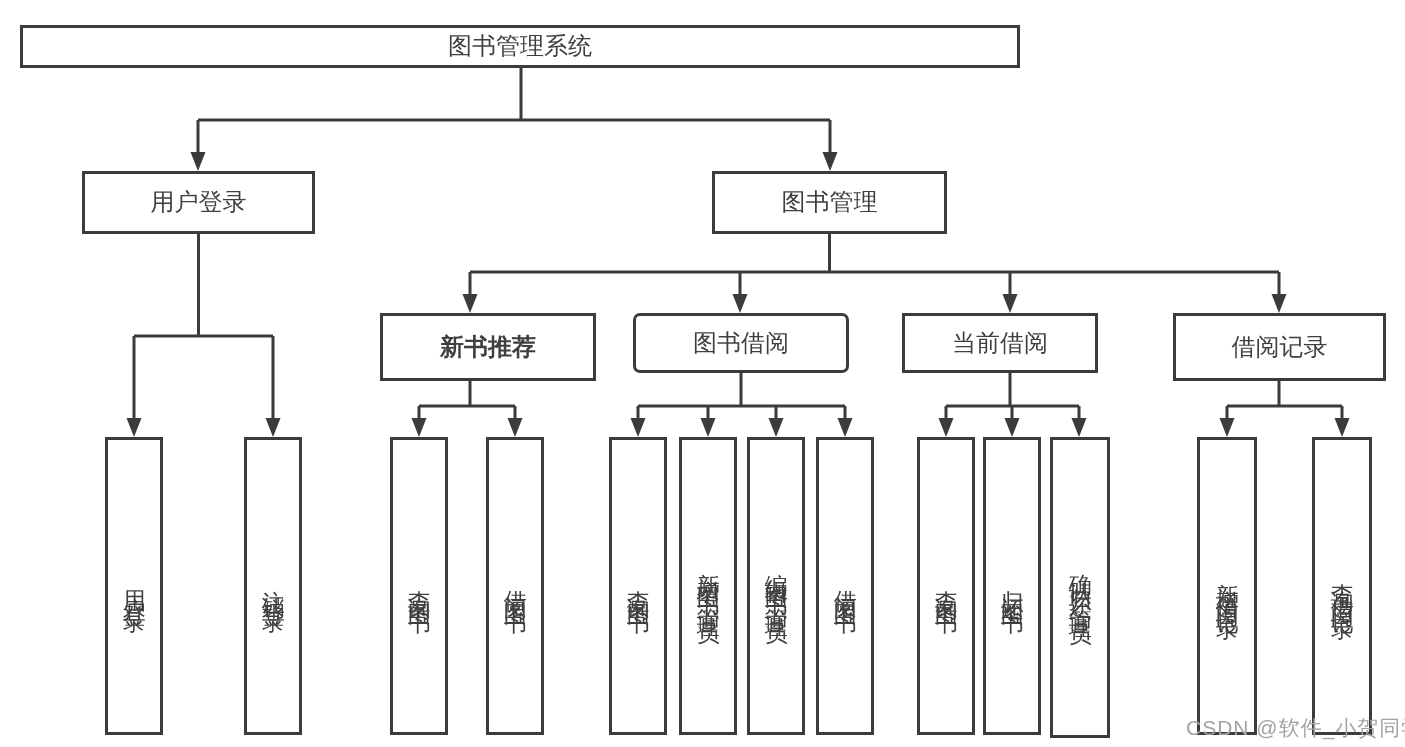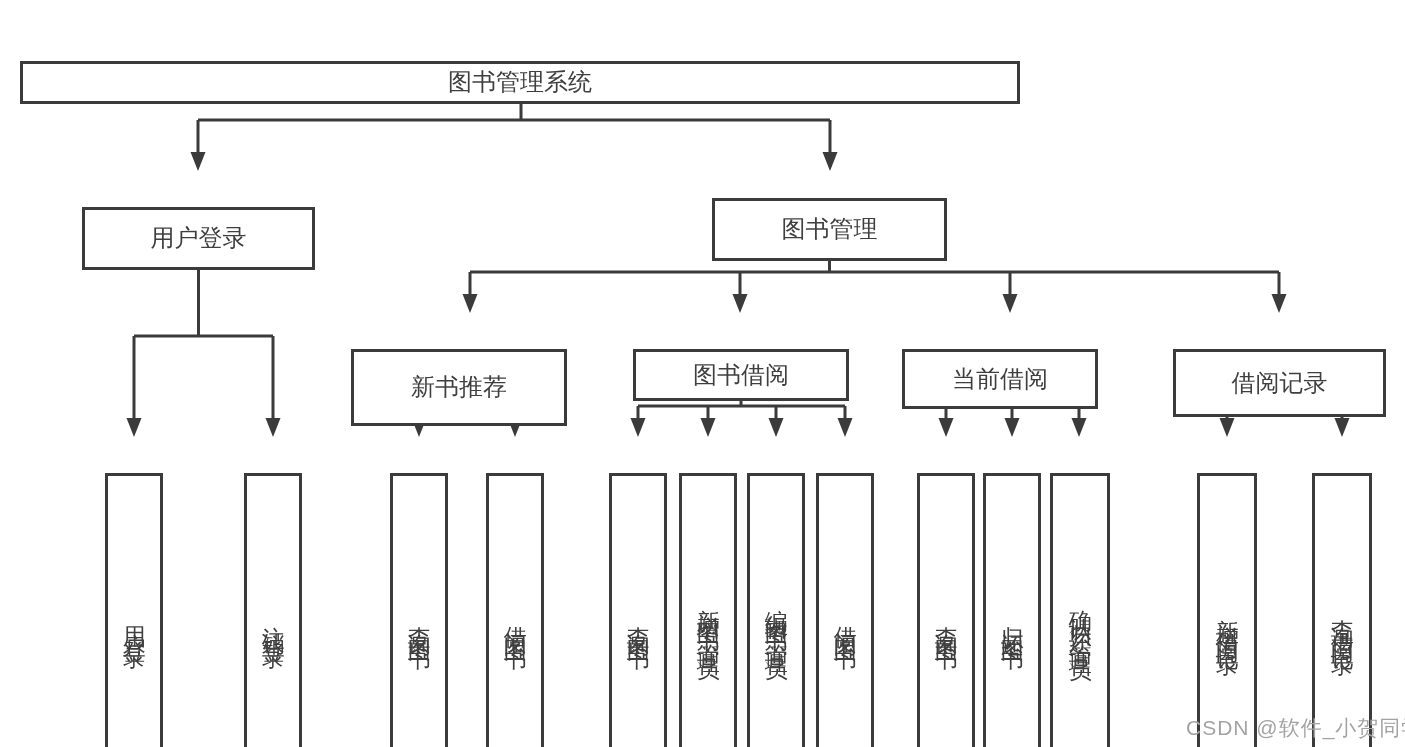--- a/index.html
+++ b/index.html
@@ -23,33 +23,32 @@
     border: 3px solid #3b3b3b;
     background: #ffffff;
     color: #3f3f3f;
     display: flex;
     align-items: center;
     justify-content: center;
     font-size: 24px;
     text-align: center;
     line-height: 1.2;
     z-index: 2;
-    margin-top: 36px;
   }
   .v {
     writing-mode: vertical-lr;
     font-size: 23px;
     letter-spacing: 7px;
   }
   
   #n-root            { left:  20px; top:  25px; width: 1000px; height: 43px; }
   #n-user-login      { left:  82px; top: 171px; width: 233px; height: 63px; }
-  #n-book-mgmt       { left: 712px; top: 162px; width: 235px; height: 63px; }
-  #n-new-book        { left: 351px; top: 313px; width: 216px; height: 77px; }
-  #n-book-borrow     { left: 633px; top: 313px; width: 216px; height: 52px; }
+  #n-book-mgmt       { left: 712px; top: 171px; width: 235px; height: 63px; }
+  #n-new-book        { left: 380px; top: 313px; width: 216px; height: 68px; font-weight: bold; }
+  #n-book-borrow     { left: 633px; top: 313px; width: 216px; height: 60px; border-radius: 7px; }
   #n-current-borrow  { left: 902px; top: 313px; width: 196px; height: 60px; }
   #n-borrow-records  { left:1173px; top: 313px; width: 213px; height: 68px; }
   #l-user-login      { left: 105px; top: 437px; width: 58px; height: 298px; }
   #l-logout          { left: 244px; top: 437px; width: 58px; height: 298px; }
   #l-query-1         { left: 390px; top: 437px; width: 58px; height: 298px; }
   #l-borrow-1        { left: 486px; top: 437px; width: 58px; height: 298px; }
   #l-query-2         { left: 609px; top: 437px; width: 58px; height: 298px; }
   #l-add-books       { left: 679px; top: 437px; width: 58px; height: 298px; }
   #l-edit-books      { left: 747px; top: 437px; width: 58px; height: 298px; }
   #l-borrow-2        { left: 816px; top: 437px; width: 58px; height: 298px; }

